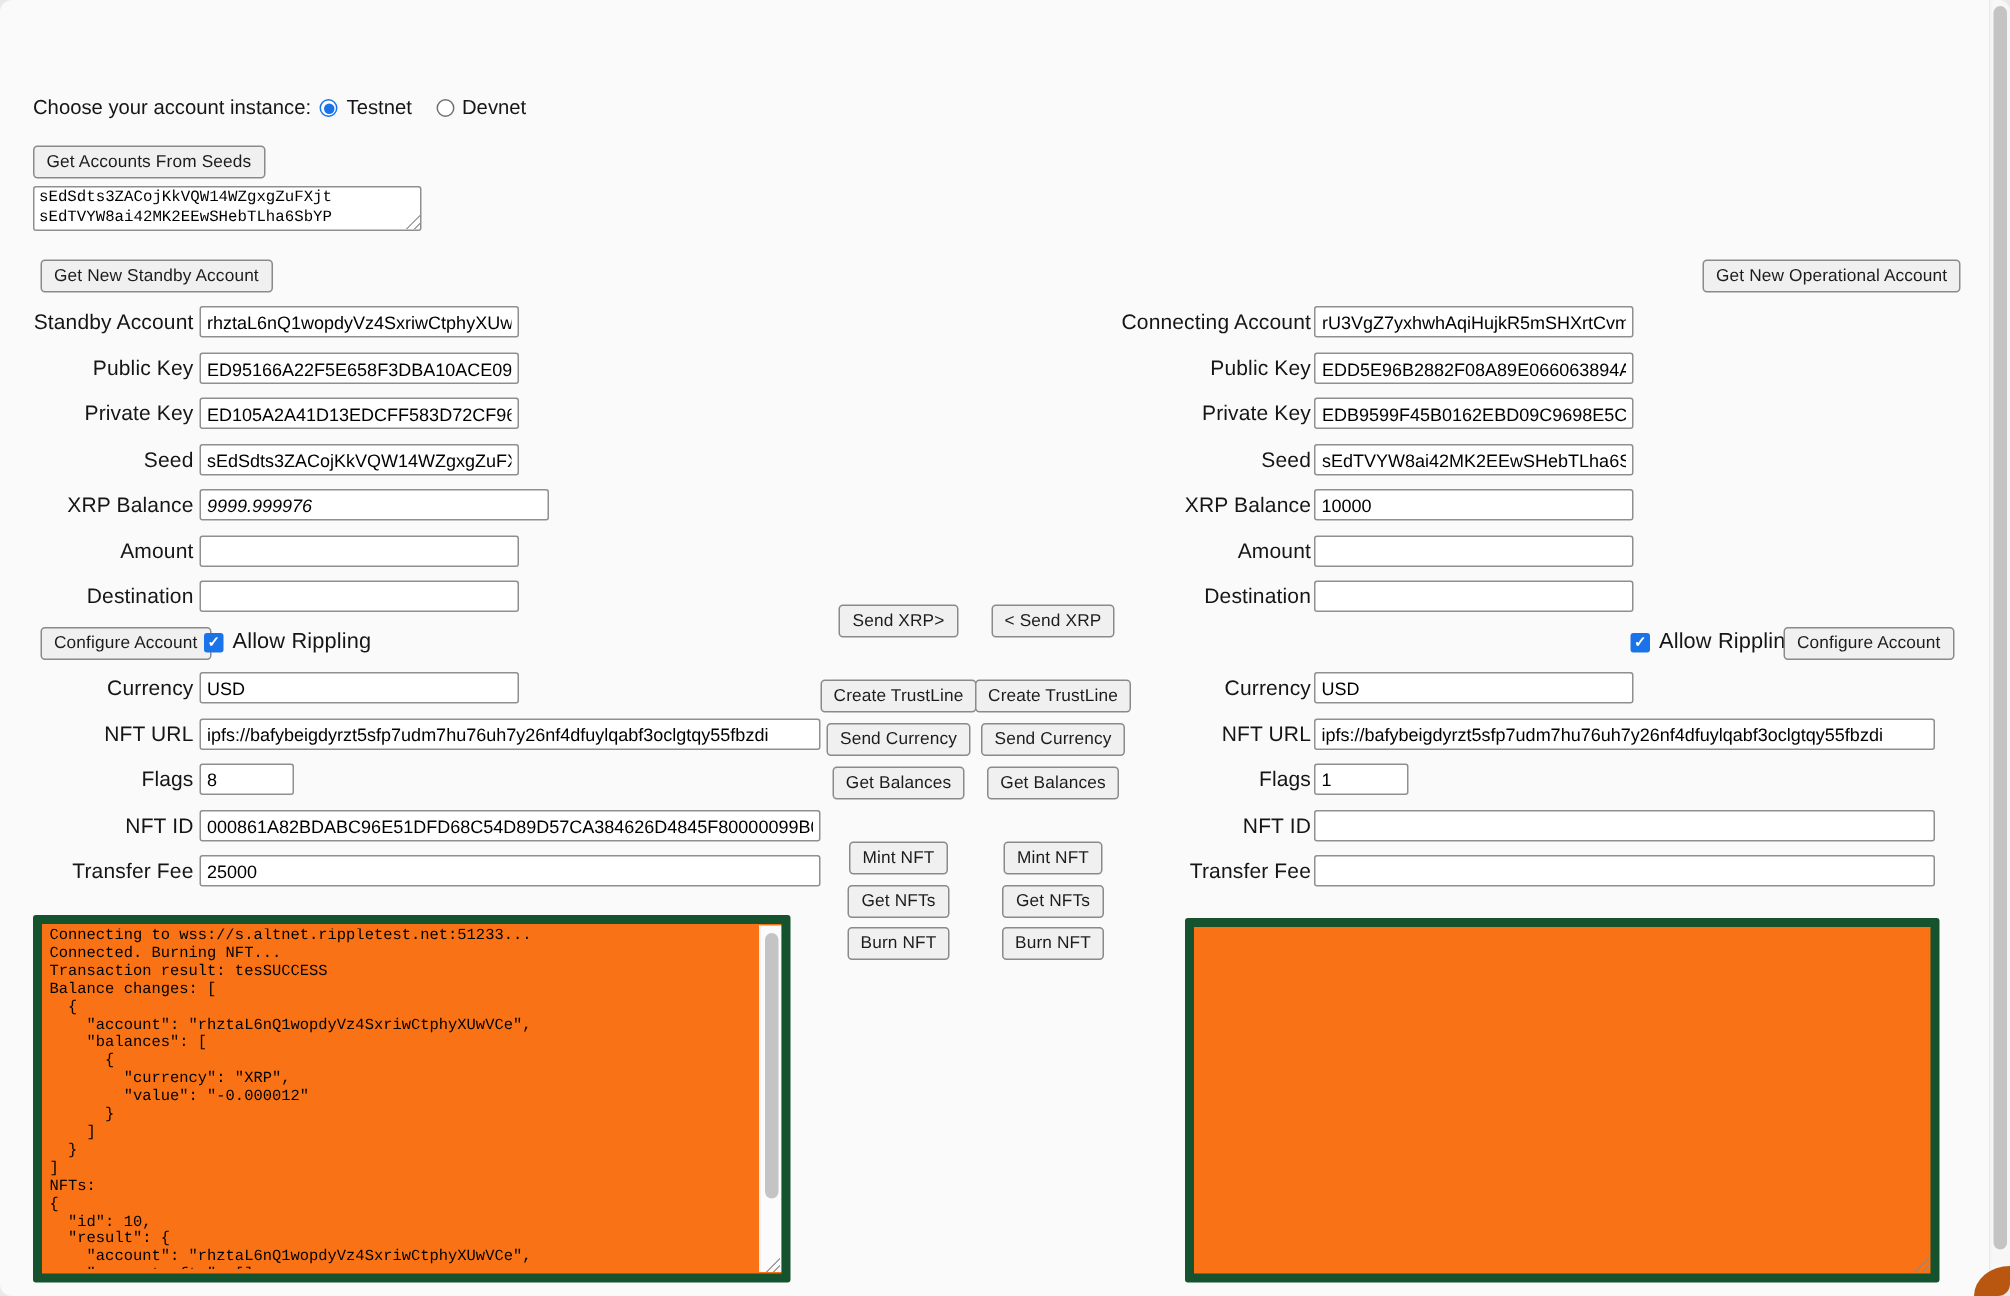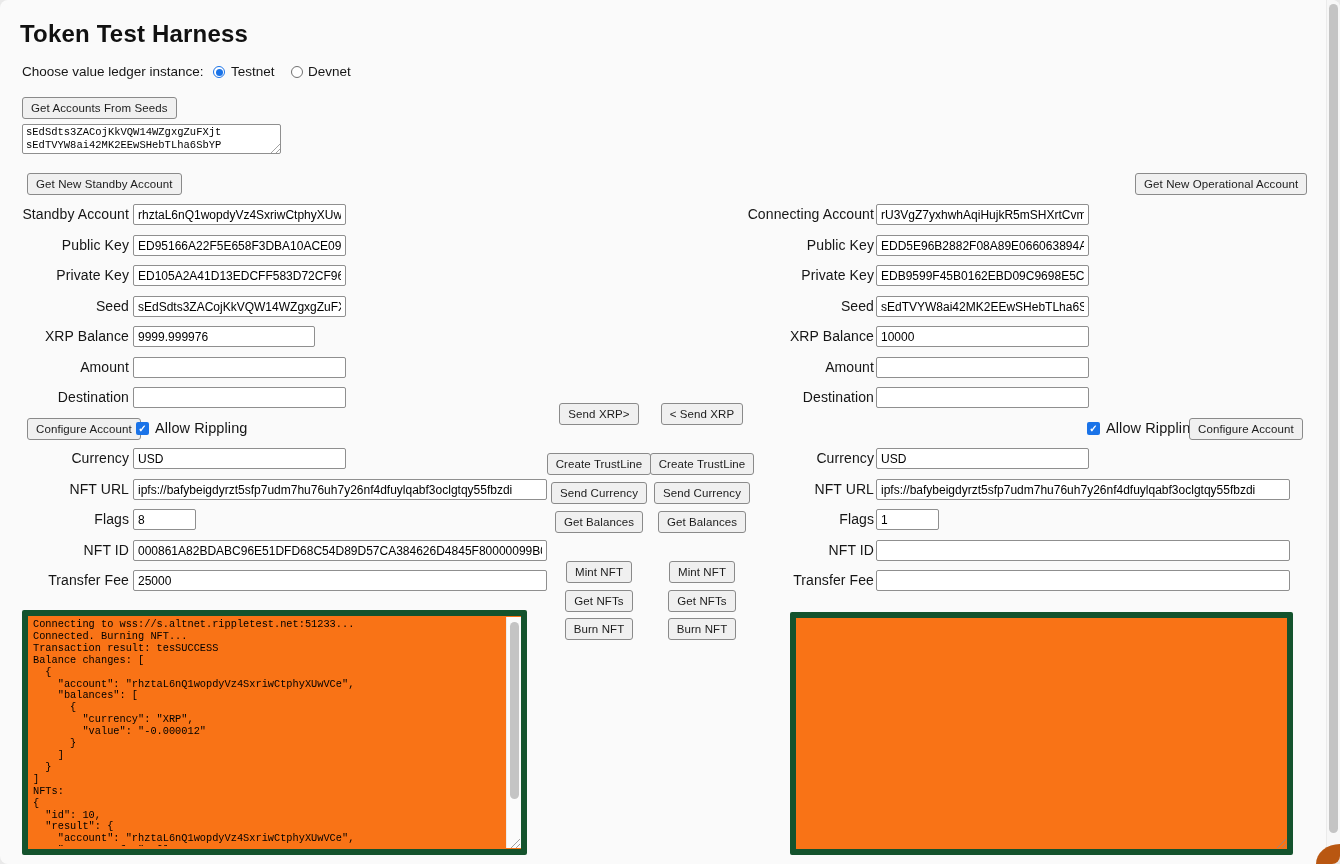--- a/index.html
+++ b/index.html
@@ -55,22 +55,21 @@
   .m22{margin-top:28px;} .m7{margin-top:7px;} .m6{margin-top:6px;}
   .pagebar{position:absolute;right:0;top:0;width:14px;height:864px;background:#f7f7f7;border-left:1px solid #ebebeb;box-sizing:border-box;}
   .pagebar .vthumb{right:2px;top:4px;height:829px;}
   .corner{position:absolute;right:0;bottom:0;width:24px;height:20px;background:#b95711;border-top-left-radius:100%;z-index:6;}
 </style>
 </head>
 <body>
 
 <div id="app">
 
-  <div class="title">Token Test Harness</div>
-  <div class="prompt">Choose value ledger instance:</div>
+  <div class="prompt">Choose your account instance:</div>
 
   <span class="radio checked" style="left:213px;top:66px;"></span>
   <span class="radio-label" style="left:231px;top:64px;">Testnet</span>
   <span class="radio unchecked" style="left:291px;top:66px;"></span>
   <span class="radio-label" style="left:308px;top:64px;">Devnet</span>
 
   <button class="btn" style="left:22px;top:97px;">Get Accounts From Seeds</button>
 
   <div style="position:absolute;left:22px;top:124px;width:259px;height:30px;">
     <textarea class="seeds" style="left: 0px; top: 0px;" spellcheck="false">sEdSdts3ZACojKkVQW14WZgxgZuFXjt
@@ -87,21 +86,21 @@
   <div class="lbl lbl-l" style="top:235px;">Public Key</div>
   <input class="inp" style="left: 133px; top: 235px; width: 213px;" value="ED95166A22F5E658F3DBA10ACE0924C717">
 
   <div class="lbl lbl-l" style="top:265px;">Private Key</div>
   <input class="inp" style="left: 133px; top: 265px; width: 213px;" value="ED105A2A41D13EDCFF583D72CF96BB7D5">
 
   <div class="lbl lbl-l" style="top:296px;">Seed</div>
   <input class="inp" style="left: 133px; top: 296px; width: 213px;" value="sEdSdts3ZACojKkVQW14WZgxgZuFXjt">
 
   <div class="lbl lbl-l" style="top:326px;">XRP Balance</div>
-  <input class="inp" style="left: 133px; top: 326px; width: 182px;" value="9999.999976">
+  <input class="inp" style="left: 133px; top: 326px; width: 233px; font-style: italic;" value="9999.999976">
 
   <div class="lbl lbl-l" style="top:357px;">Amount</div>
   <input class="inp" style="left: 133px; top: 357px; width: 213px;" value="">
 
   <div class="lbl lbl-l" style="top:387px;">Destination</div>
   <input class="inp" style="left: 133px; top: 387px; width: 213px;" value="">
 
   <button class="btn" style="left:27px;top:418px;">Configure Account</button>
   <span class="cb" style="left:136px;top:422px;"><span>✓</span></span>
   <span class="cb-label" style="left:155px;top:418px;">Allow Rippling</span>

